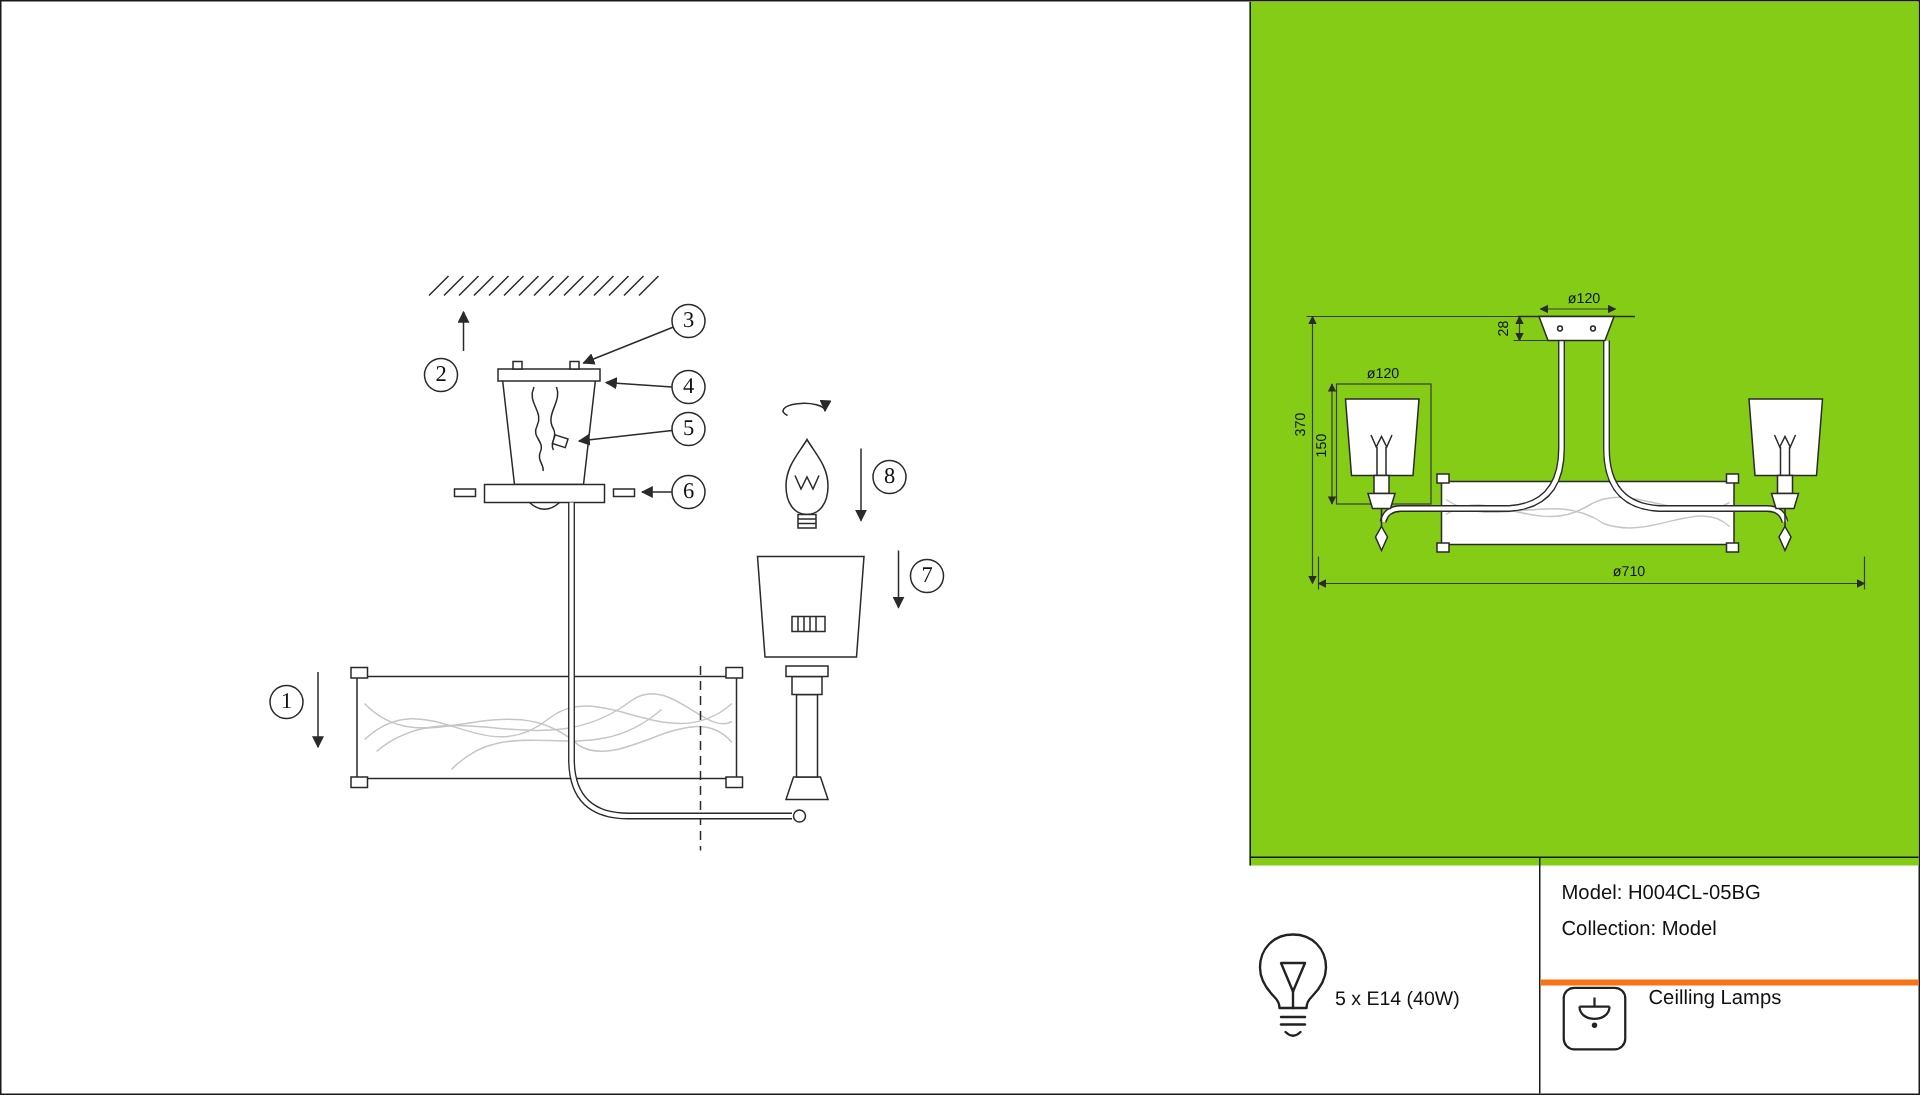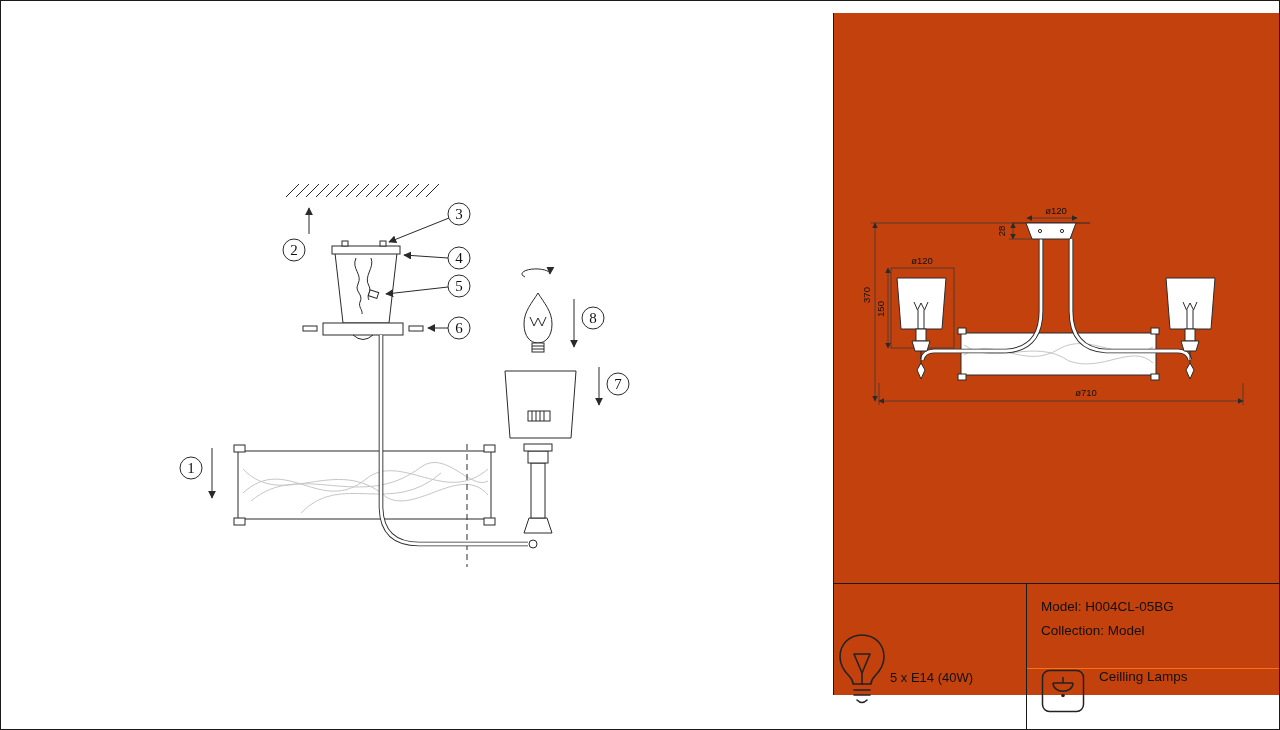--- a/index.html
+++ b/index.html
@@ -12,28 +12,28 @@
   .k{stroke:#2a2a2a;fill:none;stroke-width:1}
   .kw{stroke:#2a2a2a;fill:#fff;stroke-width:1}
   .thin{stroke:#3a3a3a;fill:none;stroke-width:.8}
   .gray{stroke:#c6c6c6;fill:none;stroke-width:1}
   .rod-outer{stroke:#2a2a2a;stroke-width:4.6;fill:none}
   .rod-inner{stroke:#fff;stroke-width:2.8;fill:none}
   text.callout{font-family:"Liberation Serif",serif;font-size:15px;fill:#111}
   text.dim{font-family:"Liberation Sans",sans-serif;font-size:9.5px;fill:#111}
 
   
-  #right-wrap{left:832px;top:12px;width:448px;height:682px;border-left:1px solid #1a1a1a;background:#c2410c}
+  #right-wrap{left:832px;top:0;width:448px;height:576px;border-left:1px solid #1a1a1a;background:#84cc16}
   #dim-svg{position:absolute;left:0;top:0}
 
   .info-panel{position:absolute;left:0;top:570px;width:100%;height:160px;border-top:1px solid #1a1a1a;display:flex}
   .bulb-cell{width:193px;border-right:1px solid #1a1a1a;display:flex;flex-direction:row;align-items:center;padding-top:18px}
   .bulb-spec{margin-top:9px;font-size:13px}
   .spec-cell{flex:1;display:flex;flex-direction:column;min-width:0}
-  .spec-top{height:85px;padding:11px 0 0 14px;border-bottom:1px solid #f97316;font-size:13.5px;line-height:24px}
+  .spec-top{height:85px;padding:11px 0 0 14px;border-bottom:4px solid #f97316;font-size:13.5px;line-height:24px}
   .spec-bottom{flex:1;display:flex;align-items:flex-start;gap:14px;padding-left:14px;font-size:13.5px}
   .ik{stroke:#222;stroke-width:1.6;fill:none;stroke-linejoin:round;stroke-linecap:round}
   .ik2{stroke:#222;stroke-width:1.5;fill:none}
 </style>
 </head>
 <body>
 
 <div id="canvas">
 
   <svg id="left-svg" class="abs" style="left:0;top:0" width="832" height="728" viewBox="0 0 832 728">

